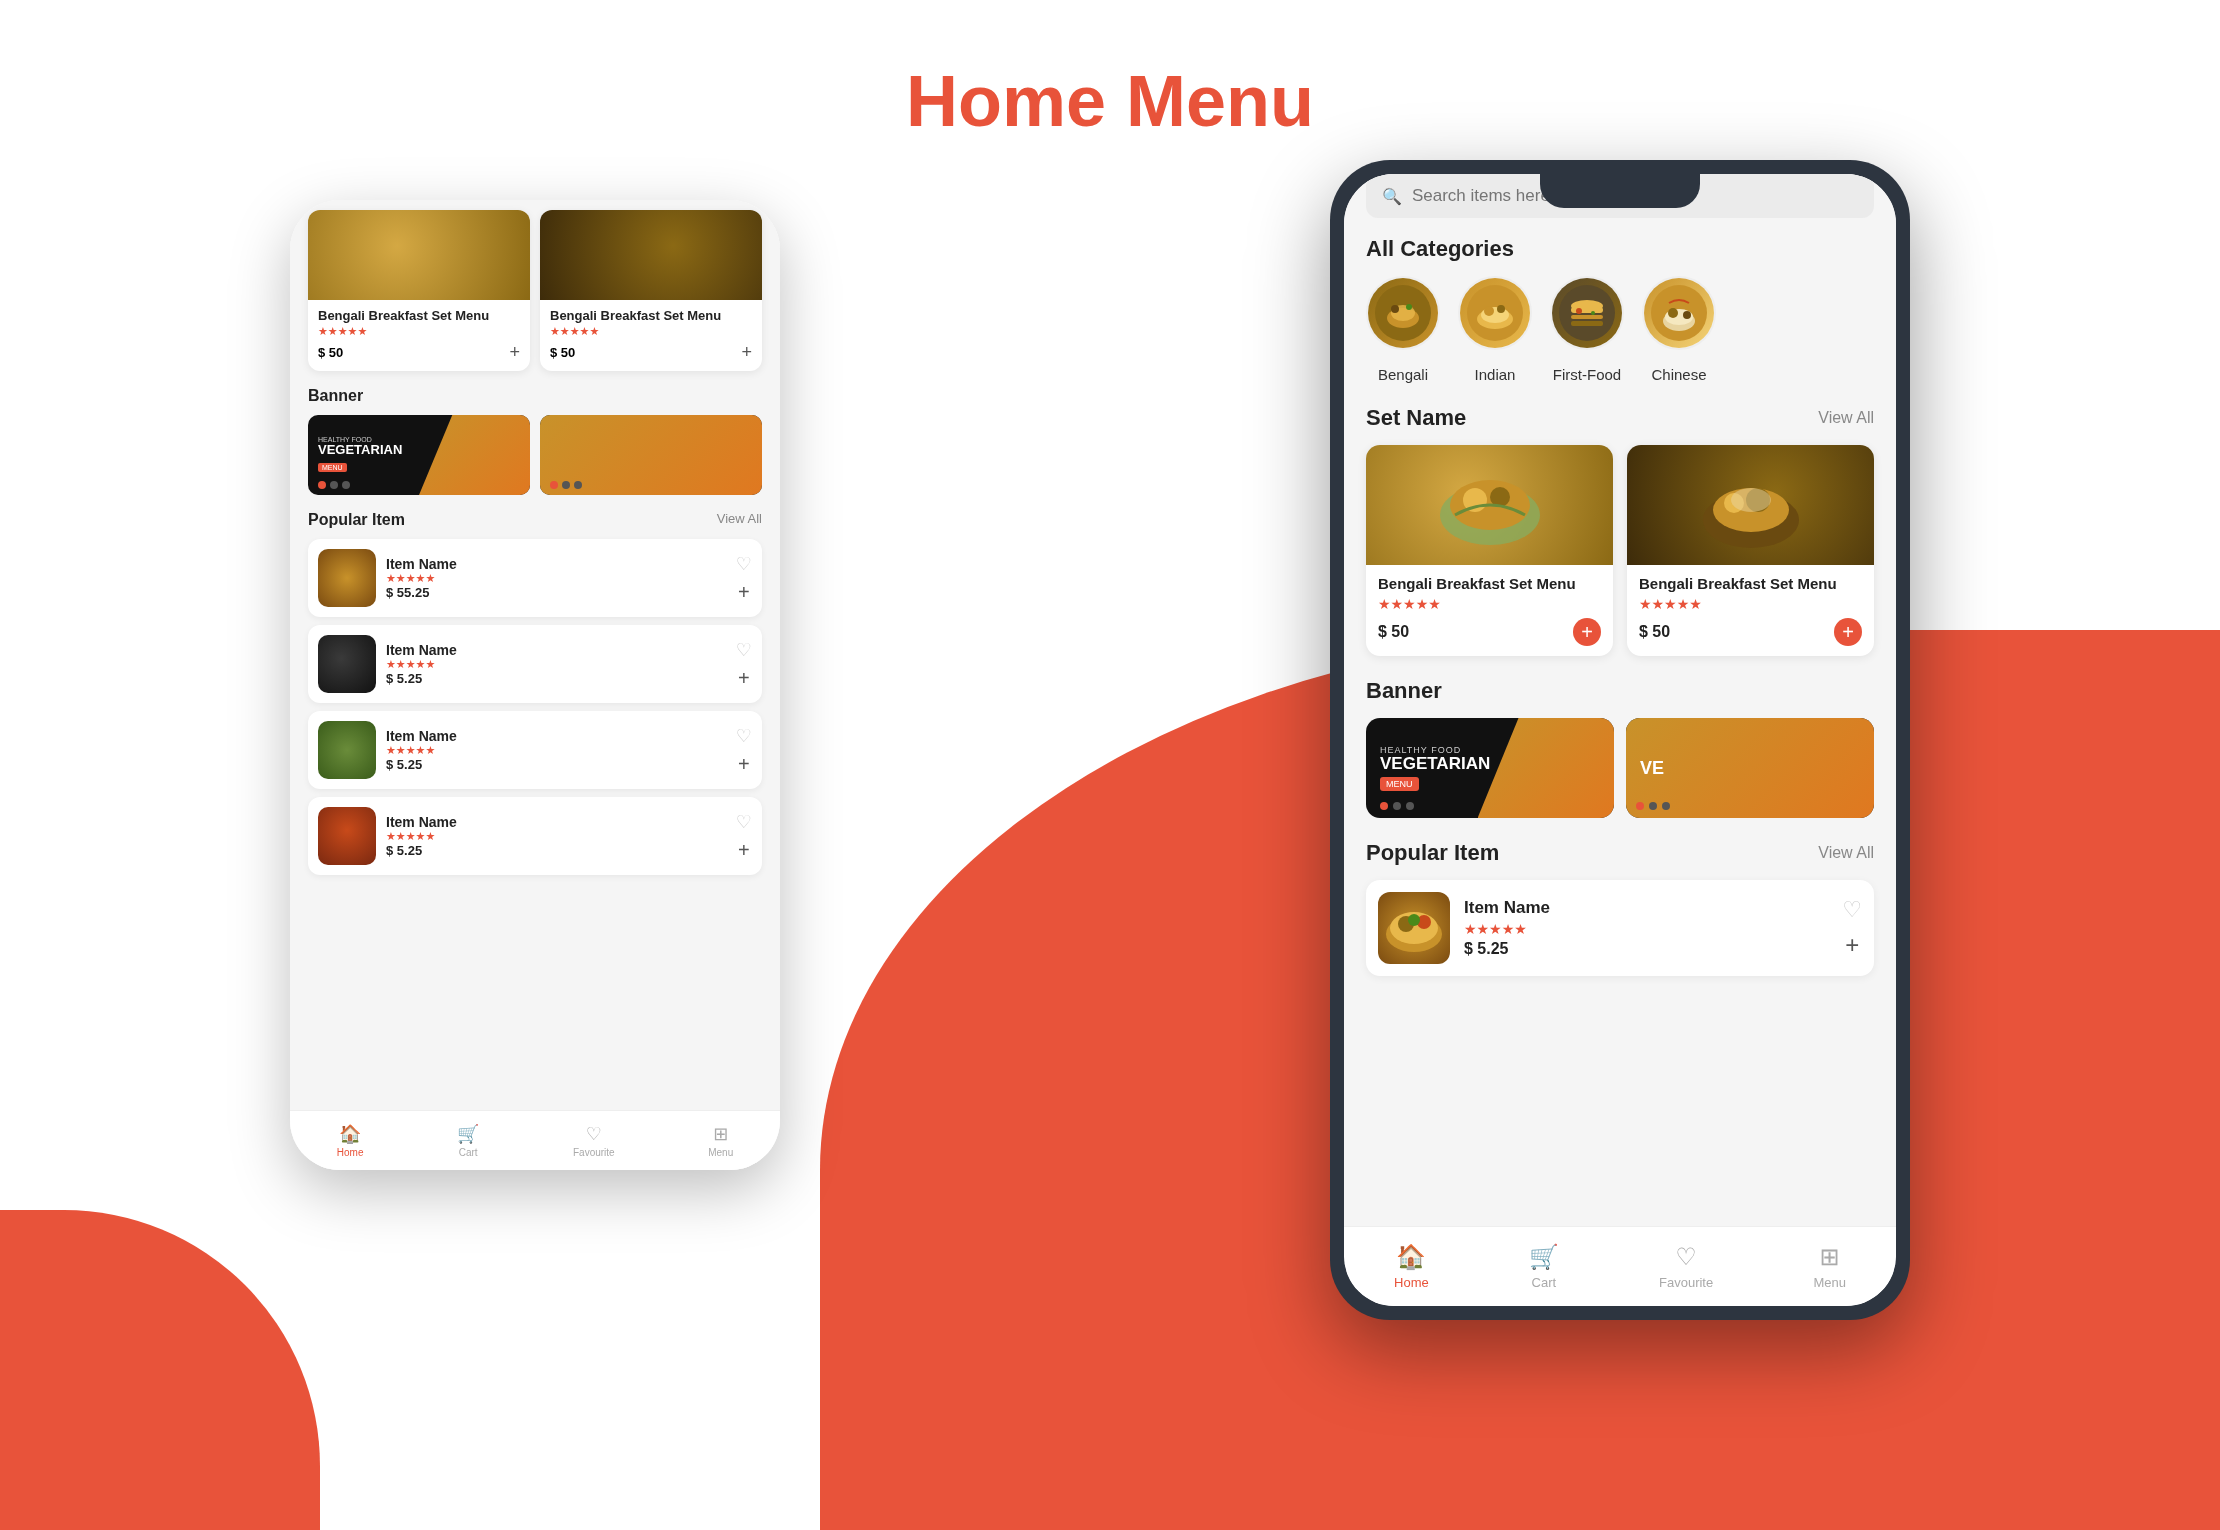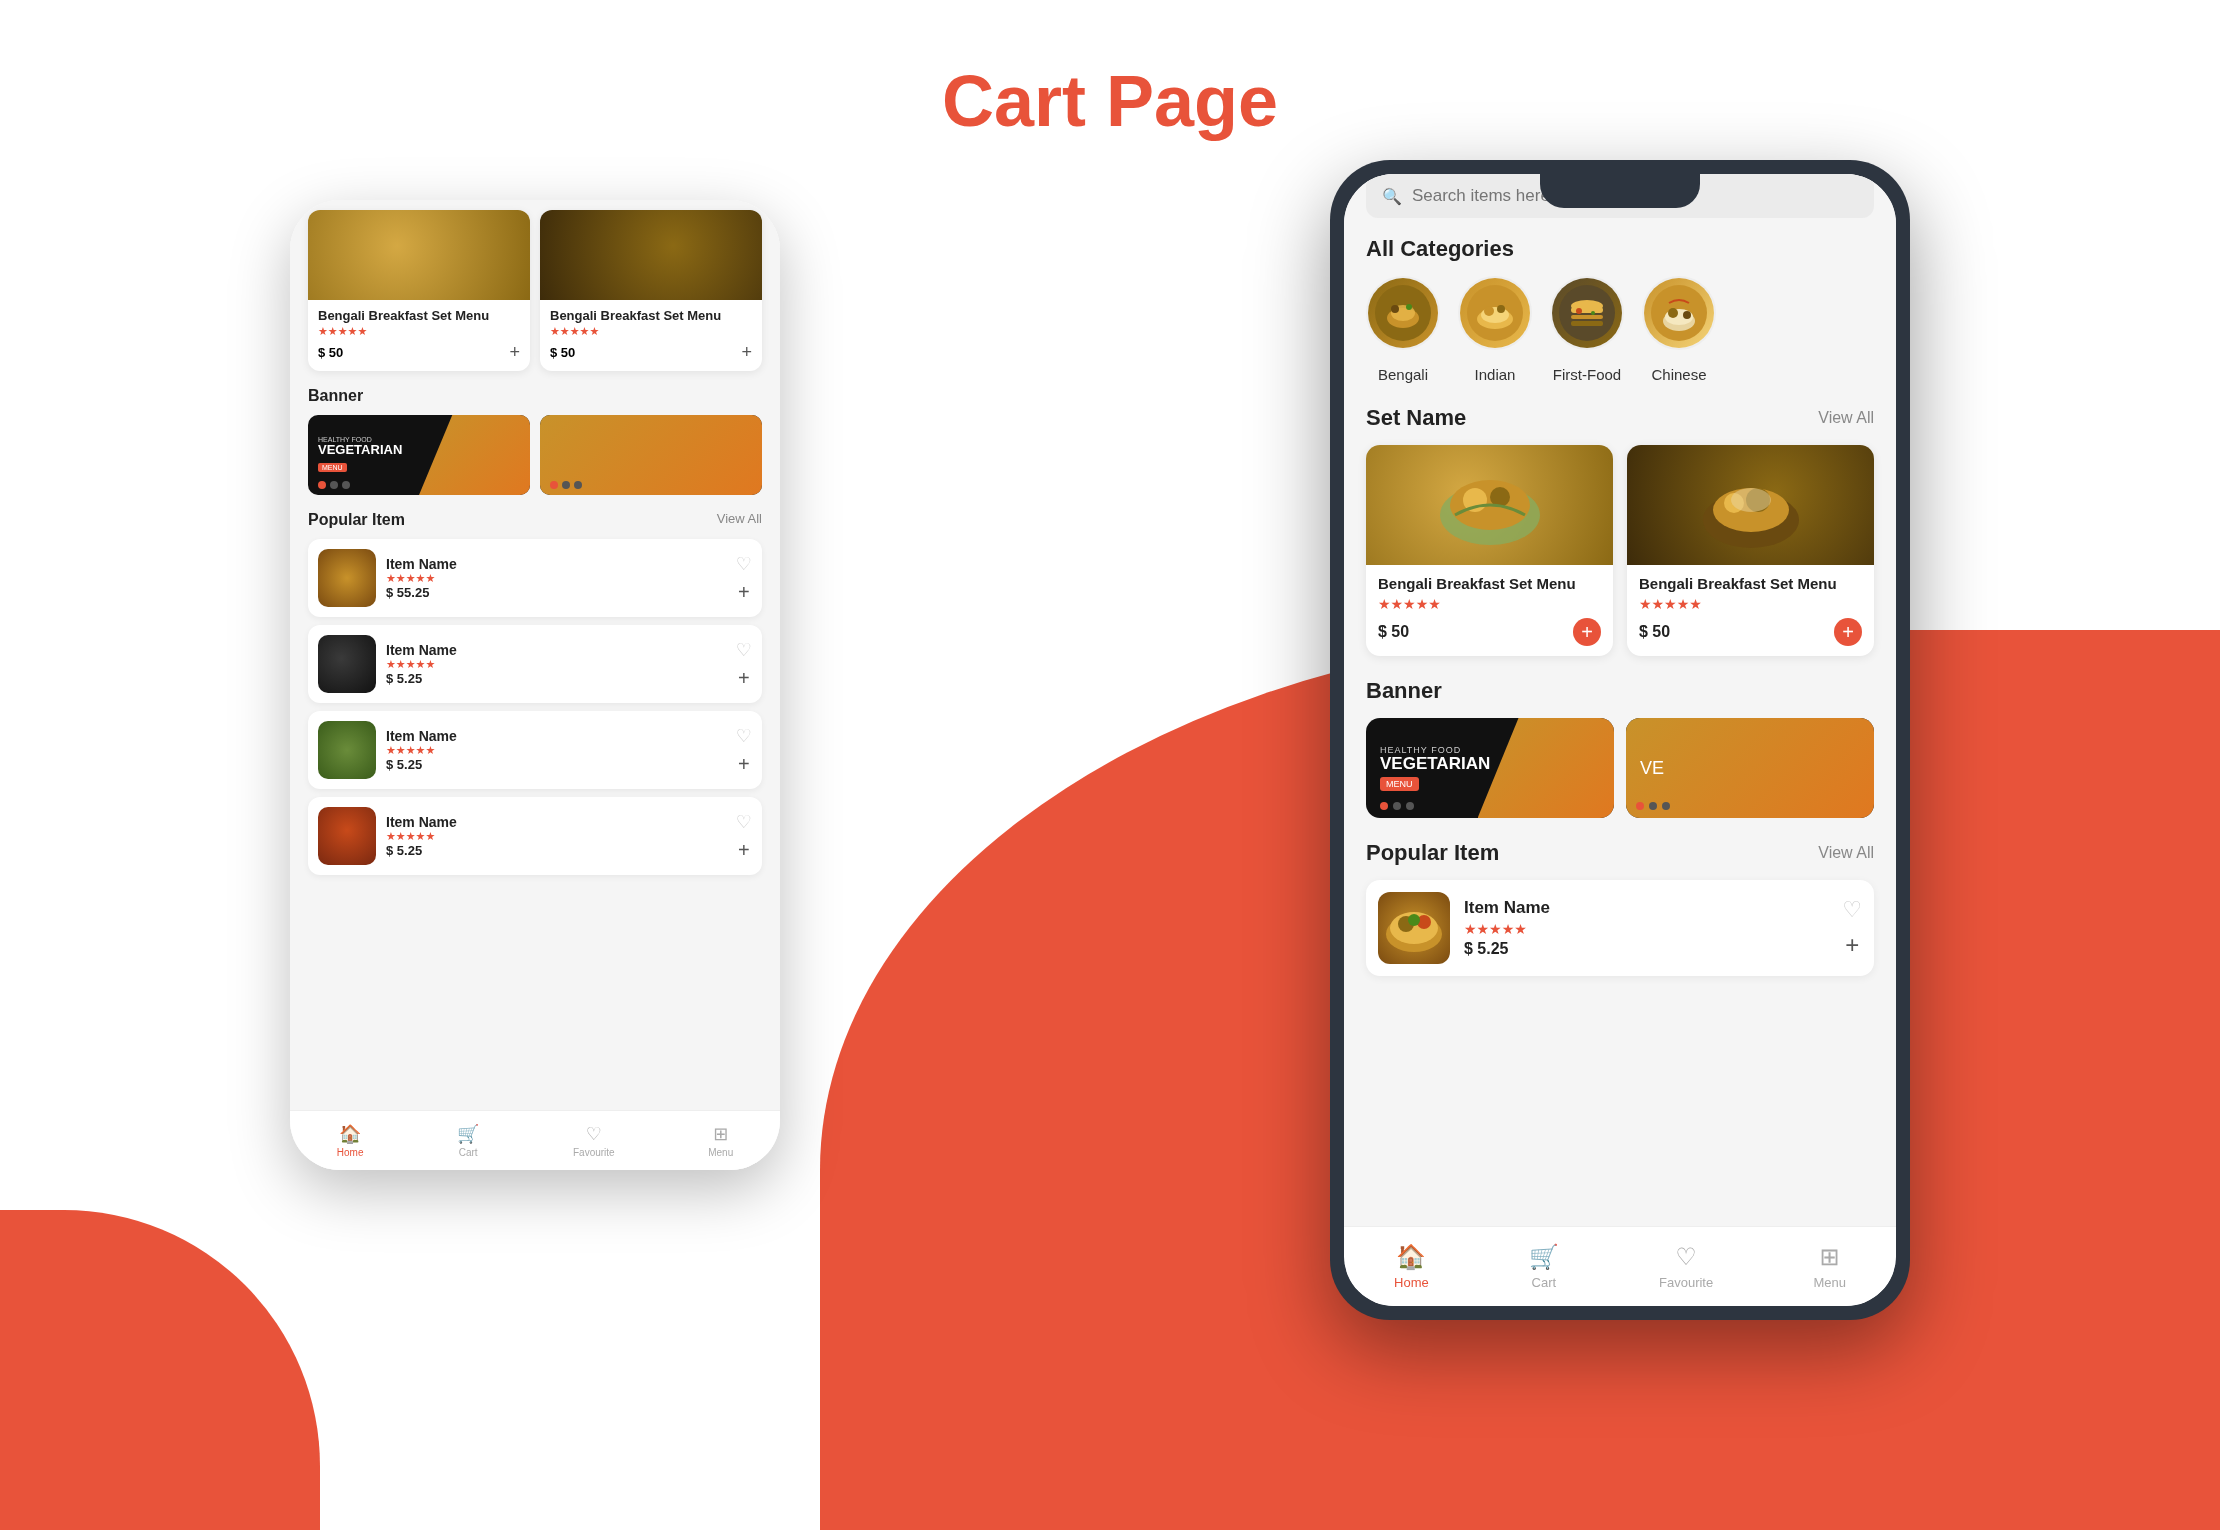--- a/index.html
+++ b/index.html
@@ -521,21 +521,21 @@
       height: 100%;
       display: flex;
       align-items: center;
       justify-content: center;
       font-size: 28px;
     }
   </style>
 </head>
 <body>
 
-<h1 class="page-title">Cart Page</h1>
+<h1 class="page-title">Home Menu</h1>
 
 <div class="bg-arc"></div>
 <div class="bg-arc-left"></div>
 
 <div class="phone-back">
   <div class="phone-back-screen">
     <div class="back-content">
 
       <div class="back-set-menu-row">
         <div class="back-menu-card">
@@ -808,21 +808,21 @@
           </div>
           <div class="banner-food-img"></div>
         </div>
         <div class="banner-card">
           <div style="position:absolute;top:0;left:0;right:0;bottom:0;background: linear-gradient(135deg, #c8922a, #e07820);"></div>
           <div class="banner-dots" style="left:10px;bottom:8px;">
             <div class="dot"></div>
             <div class="dot inactive"></div>
             <div class="dot inactive"></div>
           </div>
-          <div style="position:relative;z-index:2;padding:12px 14px;color:#fff;font-size:18px;font-weight:400;">VE</div>
+          <div style="position:relative;z-index:2;padding:12px 14px;color:#fff;font-size:18px;font-weight:700;">VE</div>
         </div>
       </div>
 
       <div class="section-header">
         <span class="section-title">Popular Item</span>
         <span class="view-all">View All</span>
       </div>
 
       <div class="popular-item">
         <div class="popular-item-img-placeholder food-img-4" style="border-radius:12px; flex-shrink:0; width:72px; height:72px;">

